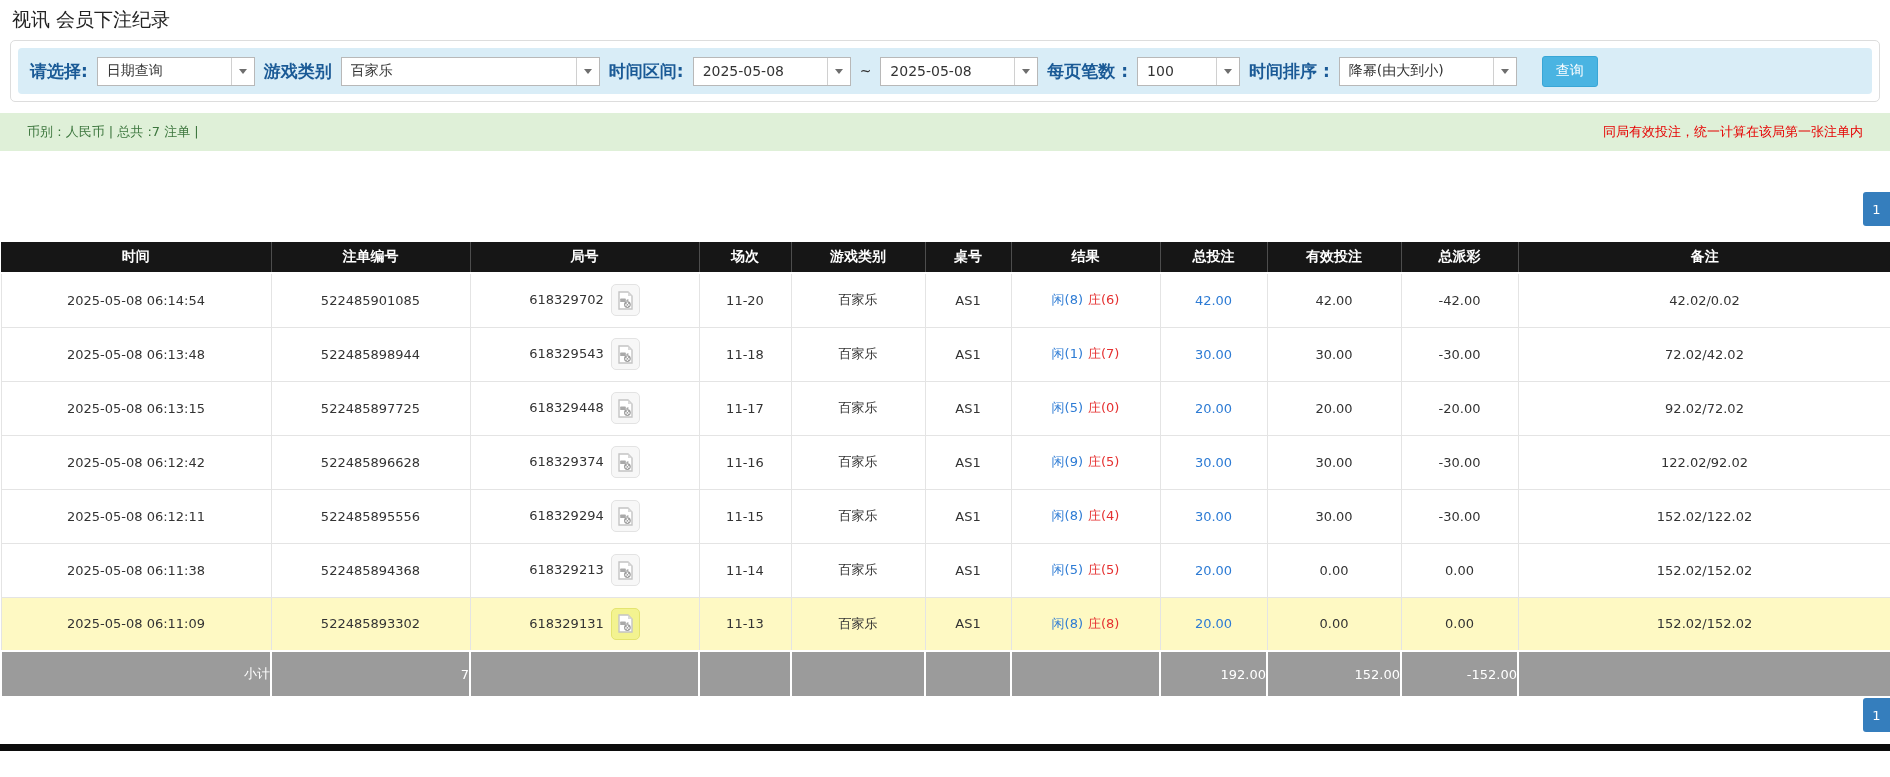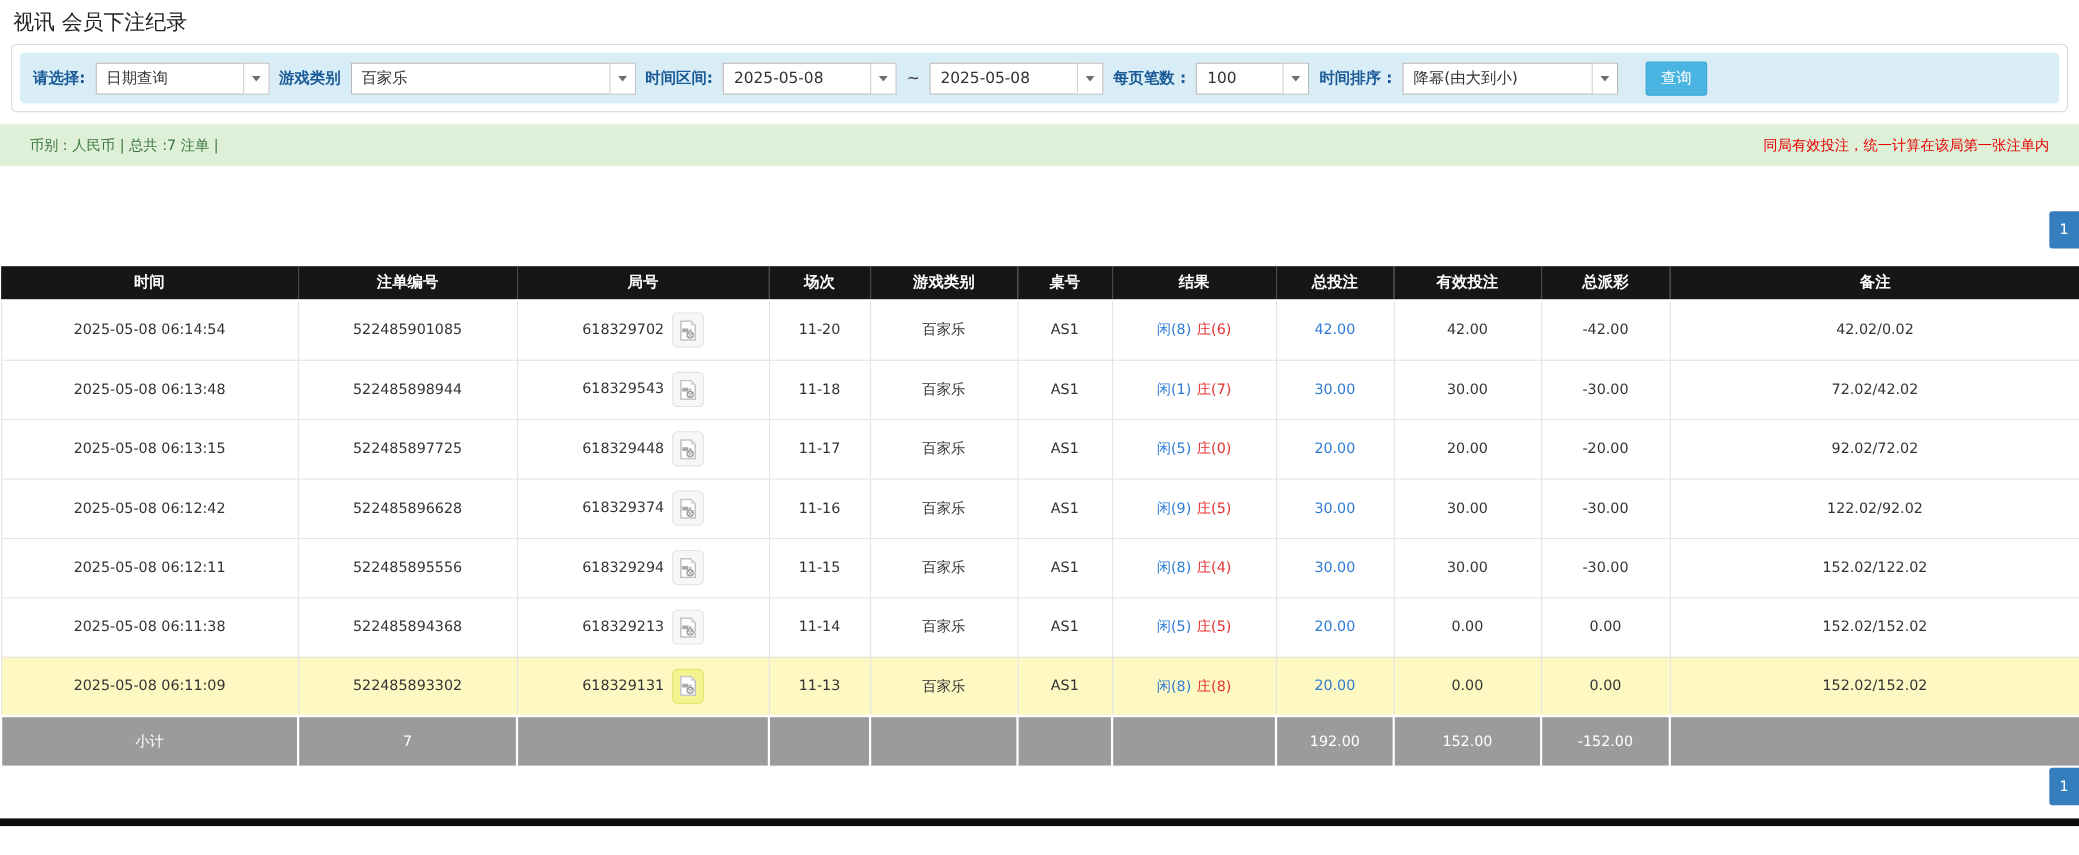--- a/index.html
+++ b/index.html
@@ -2,21 +2,21 @@
 <html><head>
 <meta charset="utf-8">
 <style>
   * { box-sizing: border-box; margin: 0; padding: 0; }
   html,body { width:1890px; height:777px; background:#fff; font-family:"DejaVu Sans","Liberation Sans",sans-serif; position:relative; overflow:hidden; }
 
   .page-title { font-size:19px; color:#222; padding:7px 16px 4px 12px; font-weight:400; }
 
   .filter-panel { margin:3px 10px 0 10px; border:1px solid #ddd; border-radius:5px; background:#fff; padding:7px; }
   .filter-bar { background:#d9edf7; border-radius:4px; height:46px; display:flex; align-items:center; padding:0 12px; gap:9px; }
-  .flabel { color:#1a5a96; font-weight:bold; font-size:14px; white-space:nowrap; }
+  .flabel { color:#1a5a96; font-weight:bold; font-size:17px; white-space:nowrap; }
   .combo { display:flex; align-items:stretch; background:#fff; border:1px solid #b8b8b8; height:29px; }
   .combo .val { display:flex; align-items:center; padding:0 9px; font-size:14px; color:#333; flex:1; white-space:nowrap; overflow:hidden; }
   .combo .arrow-btn { width:23px; border-left:1px solid #d0d0d0; display:flex; align-items:center; justify-content:center; cursor:pointer; background:#fff; }
   .tri { width:0; height:0; border:4px solid transparent; border-top:5px solid #6e6e6e; margin-top:5px; }
   .tilde { color:#333; font-size:14px; }
   .search-btn { background:#4ab4e2; border:1px solid #39a6d6; color:#fff; font-size:14px; height:31px; padding:0 13px; border-radius:3px; cursor:pointer; margin-left:16px; }
 
   .summary-bar { margin-top:11px; background:#dff0d8; height:38px; display:flex; align-items:center; justify-content:space-between; padding:0 27px; }
   .summary-left { color:#3c763d; font-size:13px; }
   .summary-right { color:#e60000; font-size:13px; }
@@ -24,21 +24,21 @@
   .spacer { position:relative; height:91px; }
   .page-btn { position:absolute; right:0; width:27px; height:34px; background:#357ebd; color:#fff; font-size:13px; display:flex; align-items:center; justify-content:center; border-radius:3px 0 0 3px; cursor:pointer; }
   .page-btn.top { top:41px; }
   .page-btn.bottom { top:0; }
 
   table.records { width:1890px; border-collapse:collapse; table-layout:fixed; }
   .records thead th { background:#161616; color:#fff; font-size:14px; font-weight:bold; height:31px; border-right:1px solid #4d4d4d; border-bottom:2px solid #fff; text-align:center; }
   .records thead th:last-child { border-right:none; }
   .records tbody td { height:54px; background:#fff; border:1px solid #e4e4e4; text-align:center; font-size:13px; color:#333; }
   .records tbody tr.highlight td { background:#fef9c3; }
-  .records tfoot td { height:46px; background:#9b9b9b; color:#fff; font-size:13px; border:2px solid #fff; text-align:center; }
+  .records tfoot td { height:46px; background:#9b9b9b; color:#fff; font-size:13px; border:2px solid #fff; text-align:right; }
   .result-player { color:#2d7bd4; }
   .result-banker { color:#e53030; margin-left:5px; }
   .amount-link { color:#2d7bd4; cursor:pointer; }
   .neg { color:#fe0000; }
 
   .video-btn { display:inline-flex; align-items:center; justify-content:center; width:29px; height:32px; background:#f7f7f7; border:1px solid #e3e3e3; border-radius:5px; margin-left:7px; vertical-align:middle; cursor:pointer; }
   tr.highlight .video-btn { background:#f3f390; border-color:#e4e470; }
 
   .bottom-area { position:relative; height:53px; }
   .footer-bar { position:absolute; left:0; bottom:0; width:1890px; height:7px; background:#0c0c0c; }
@@ -79,21 +79,21 @@
         </span>
     </div>
     <span class="flabel">每页笔数 :</span>
     <div class="combo" style="width:103px">
       <span class="val">100</span>
       <span class="arrow-btn">
           <span class="tri"></span>
         </span>
     </div>
     <span class="flabel">时间排序 :</span>
-    <div class="combo" style="width:196px">
+    <div class="combo" style="width:178px">
       <span class="val">降幂(由大到小)</span>
       <span class="arrow-btn">
           <span class="tri"></span>
         </span>
     </div>
     <button class="search-btn">查询</button>
   </div>
 </div>
 
 <div class="summary-bar">

